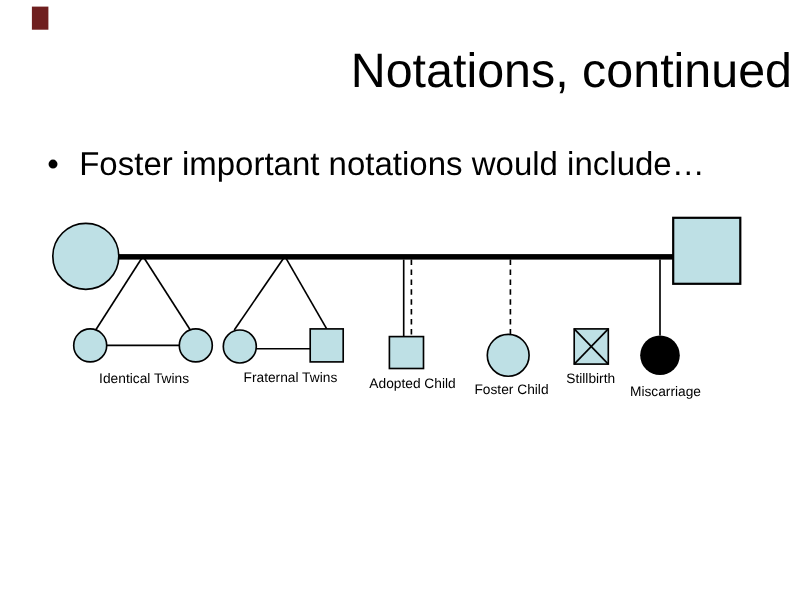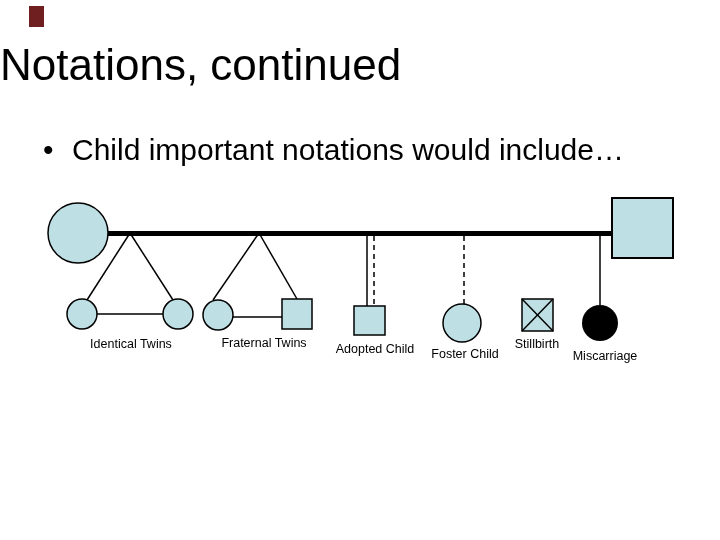--- a/index.html
+++ b/index.html
@@ -6,21 +6,21 @@
   body{
     width:720px;height:540px;background:#ffffff;position:relative;overflow:hidden;
     font-family:"Liberation Sans", sans-serif;color:#000;
   }
   .corner-marker{
     position:absolute;left:29px;top:6px;width:15px;height:21px;
     background:#6f1f1f; 
   }
   .slide-title{
     position:absolute;left:0;right:0;top:40px;
-    text-align:left;font-size:44px;line-height:50px;font-weight:400;
+    text-align:right;font-size:44px;line-height:50px;font-weight:400;
     letter-spacing:0px;white-space:nowrap;
   }
   .bullet-row{
     position:absolute;left:43px;top:131px;display:flex;align-items:flex-start;
     font-size:30px;line-height:38px;white-space:nowrap;
   }
   .bullet-dot{
     width:29px;flex:0 0 29px;font-size:30px;line-height:38px;
   }
   .diagram{
@@ -37,21 +37,21 @@
 </style>
 </head>
 <body>
 
 <div class="corner-marker"></div>
 
 <div class="slide-title">Notations, continued</div>
 
 <div class="bullet-row">
   <span class="bullet-dot">•</span>
-  <span>Child important notations would include…</span>
+  <span>Foster important notations would include…</span>
 </div>
 
 <svg class="diagram" viewBox="0 0 720 190" xmlns="http://www.w3.org/2000/svg">
 
   <rect x="106" y="41" width="506" height="5" fill="#000000"></rect>
 
   <circle cx="78" cy="43" r="30" class="shape" fill="#bee0e5"></circle>
 
   <rect x="612" y="8" width="61" height="60" class="shape-thick" fill="#bee0e5"></rect>
 

